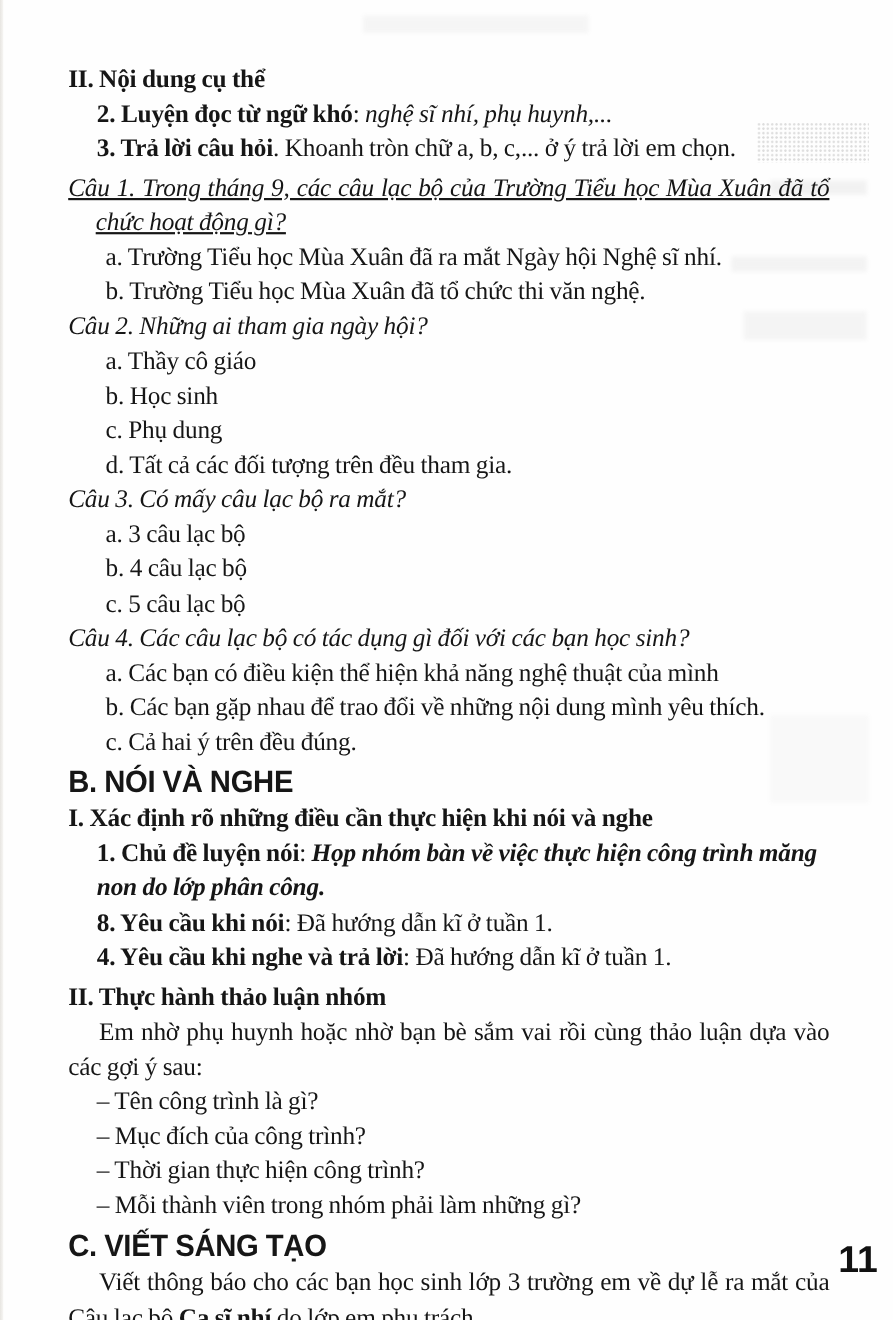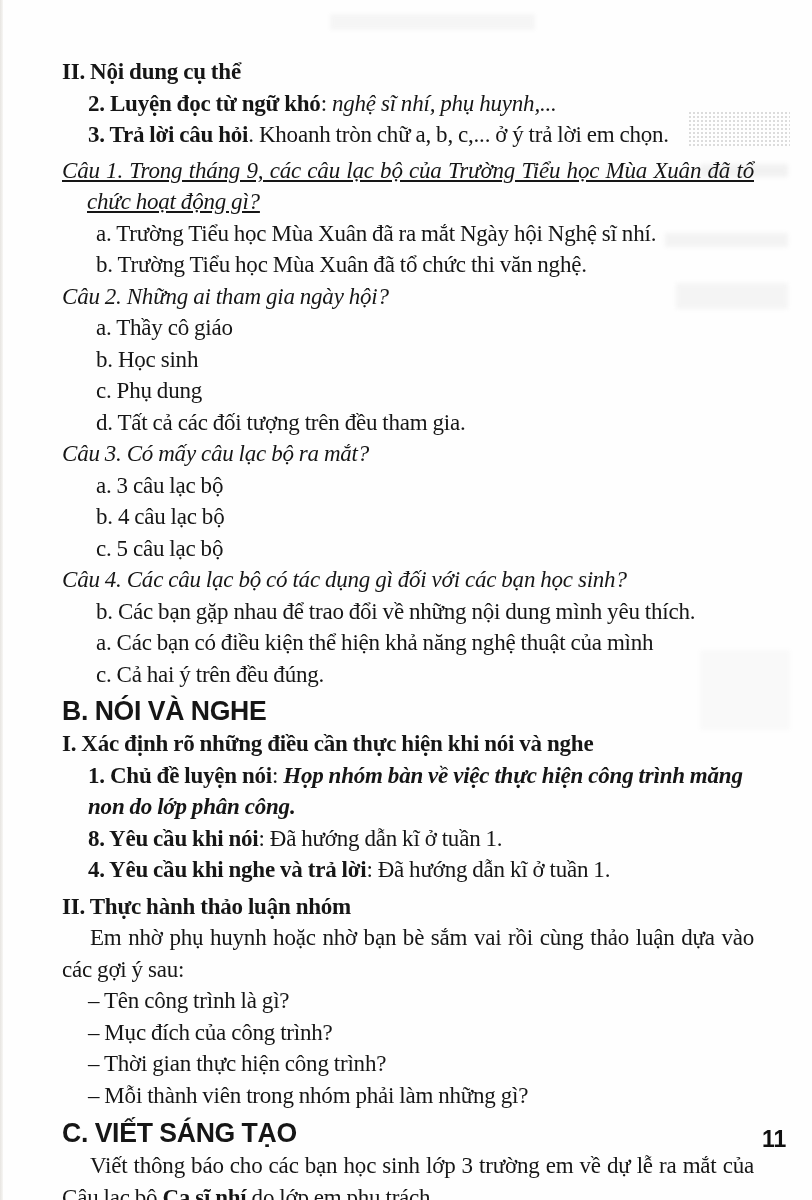--- a/index.html
+++ b/index.html
@@ -40,21 +40,21 @@
   .q    { font-style:italic; padding-left:25px; text-indent:-25px; text-align:justify; }
   .para { text-indent:28px; text-align:justify; }
   .bullet { padding-left:26px; }
   .opt-row { padding-left:34px; display:flex;flex-direction:column; }
   .opt-row .c1 { width:180px; flex:0 0 auto; }
   .opt-row .c2 { width:193px; flex:0 0 auto; }
   .opt-row .c3 { flex:1 1 auto; }
   .page-number {
     position:absolute; left:762px; top:1126px;
     font-family:"Liberation Sans","DejaVu Sans",sans-serif;
-    font-weight:bold; font-size:23px; color:#111;
+    font-weight:bold; font-size:34px; color:#111;
   }
   .artifact { position:absolute; pointer-events:none; }
   .speckle {
     left:688px; top:111px; width:102px; height:37px;
     background-image:radial-gradient(#9a9a9a 1px, transparent 1.2px);
     background-size:4px 4px; opacity:0.33; filter:blur(0.6px);
   }
   .ghost { background:#8a8a8a; filter:blur(2px); }
   .g1 { left:700px; top:164px; width:88px; height:13px; opacity:0.10; }
   .g2 { left:665px; top:233px; width:123px; height:14px; opacity:0.09; }
@@ -97,22 +97,22 @@
     <p class="opt">d. Tất cả các đối tượng trên đều tham gia.</p>
 
     <p class="q">Câu 3. Có mấy câu lạc bộ ra mắt?</p>
     <div class="opt-row">
       <span class="c1">a. 3 câu lạc bộ</span>
       <span class="c2">b. 4 câu lạc bộ</span>
       <span class="c3">c. 5 câu lạc bộ</span>
     </div>
 
     <p class="q">Câu 4. Các câu lạc bộ có tác dụng gì đối với các bạn học sinh?</p>
+    <p class="opt">a. Các bạn có điều kiện thể hiện khả năng nghệ thuật của mình</p>
     <p class="opt">b. Các bạn gặp nhau để trao đổi về những nội dung mình yêu thích.</p>
-    <p class="opt">a. Các bạn có điều kiện thể hiện khả năng nghệ thuật của mình</p>
     <p class="opt">c. Cả hai ý trên đều đúng.</p>
 
     <p class="h-sans mt4"><span>B. NÓI VÀ NGHE</span></p>
 
     <p class="h-serif">I. Xác định rõ những điều cần thực hiện khi nói và nghe</p>
 
     <p class="item"><span class="bold">1. Chủ đề luyện nói</span><span>: </span><span class="bi">Họp nhóm bàn về việc thực hiện công trình măng non do lớp phân công.</span></p>
 
     <p class="item"><span class="bold">8. Yêu cầu khi nói</span><span>: </span><span>Đã hướng dẫn kĩ ở tuần 1.</span></p>
 

